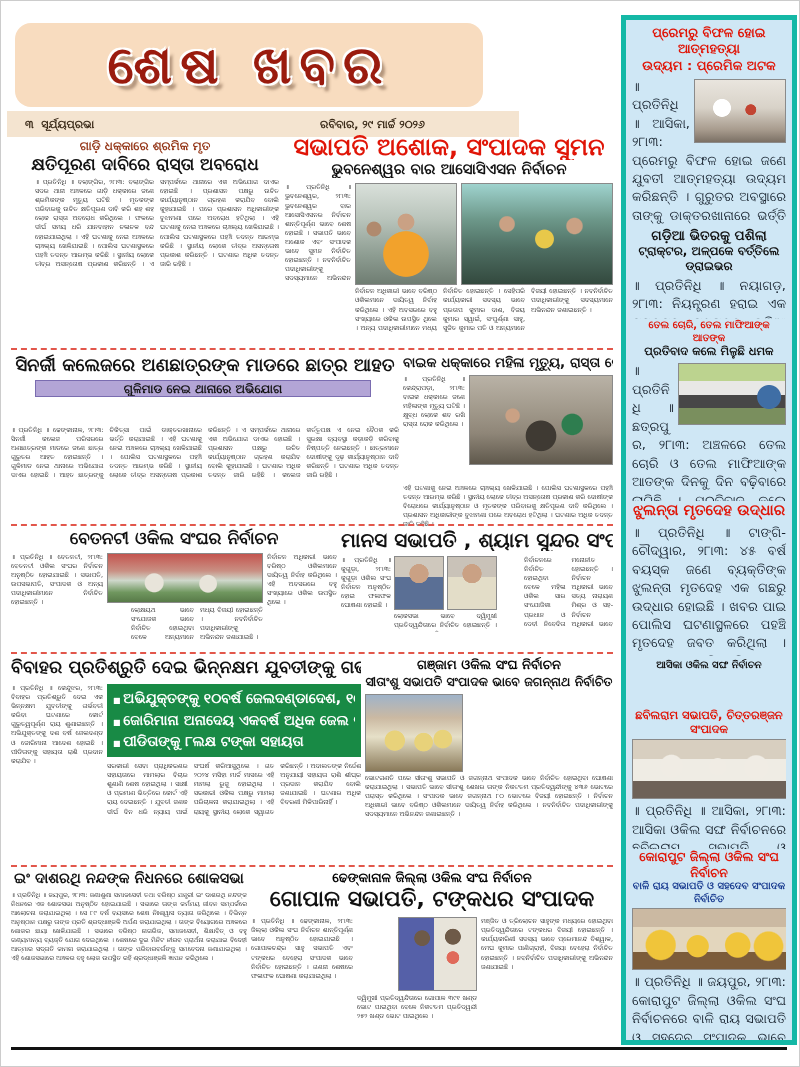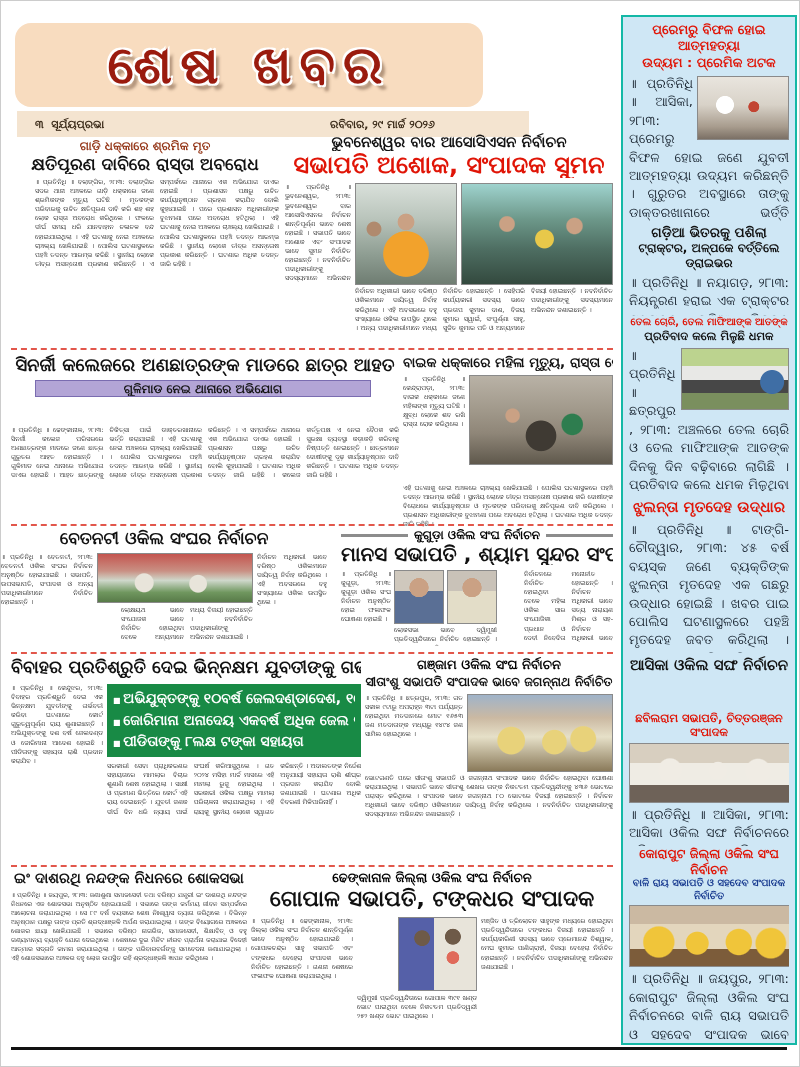--- a/index.html
+++ b/index.html
@@ -35,50 +35,50 @@
   .purple-bar{background:#b3a5d6;border:1px solid #7a6cb0;font-size:12px;font-weight:bold;
     color:#141414;text-align:center;line-height:16px;white-space:nowrap;overflow:hidden;}
   .green-box{background:#188a45;color:#ffffff;font-size:14px;font-weight:bold;padding:4px 6px;line-height:1.55;}
   .green-box .b-line{white-space:nowrap;overflow:hidden;}
   .green-box .b-line::before{content:"■ ";font-size:8px;}
 
   .rule-flank{display:flex;align-items:center;gap:6px;}
   .rule-flank .bar{flex:1;height:3px;background:#8c8c8c;}
 
   
-  .sidebar{background:#cfe7f5;border:2px solid #14b8a6;padding:5px 6px;overflow:hidden;}
+  .sidebar{background:#cfe7f5;border:5px solid #14b8a6;padding:5px 6px;overflow:hidden;}
   .sb-art{overflow:hidden;position:relative;}
   .sb-hl{font-weight:bold;text-align:center;line-height:1.25;}
   .sb-body{font-size:13px;line-height:1.42;text-align:justify;color:#15202c;overflow:hidden;word-break:break-word;}
   .fl-r{float:right;margin:1px 0 2px 4px;}
 </style>
 </head>
 <body>
 
 <div class="page">
 
   <div class="abs banner" style="left:14px;top:22px;width:468px;height:84px;">
     <div class="banner-title">ଶେଷ ଖବର</div>
   </div>
-  <div class="abs datestrip" style="left:16px;top:110px;width:512px;height:26px;gap:11px;">
+  <div class="abs datestrip" style="left:6px;top:110px;width:512px;height:26px;gap:11px;">
     <span>
       <span>୩</span>&nbsp;&nbsp;<span>ସୂର୍ଯ୍ୟପ୍ରଭା</span>
     </span>
     <span class="right">ରବିବାର, ୨୯ ମାର୍ଚ୍ଚ ୨୦୨୬</span>
   </div>
 
   <div class="abs" style="left:10px;top:138px;width:268px;height:205px;">
     <div class="kicker brown" style="font-size:12px;">ଗାଡ଼ି ଧକ୍କାରେ ଶ୍ରମିକ ମୃତ</div>
     <div class="hl" style="font-size:17px;margin-top:1px;">କ୍ଷତିପୂରଣ ଦାବିରେ ରାସ୍ତା ଅବରୋଧ</div>
     <div class="body-txt c2" style="height:158px;margin-top:4px;">॥ ପ୍ରତିନିଧି ॥ ବଲାଙ୍ଗିର, ୨୮ା୩: ବଲାଙ୍ଗିର ସଦର ଥାନା ଅଞ୍ଚଳରେ ଗାଡ଼ି ଧକ୍କାରେ ଜଣେ ଶ୍ରମିକଙ୍କ ମୃତ୍ୟୁ ଘଟିଛି । ମୃତକଙ୍କ ପରିବାରକୁ ଉଚିତ କ୍ଷତିପୂରଣ ଦାବି କରି ଶହ ଶହ ଲୋକ ରାସ୍ତା ଅବରୋଧ କରିଥିଲେ । ଫଳରେ ଦୀର୍ଘ ସମୟ ଧରି ଯାନବାହାନ ଚଳାଚଳ ବନ୍ଦ ହୋଇଯାଇଥିଲା । ଏହି ଘଟଣାକୁ ନେଇ ଅଞ୍ଚଳରେ ଚାଞ୍ଚଲ୍ୟ ଖେଳିଯାଇଛି । ପୋଲିସ ଘଟଣାସ୍ଥଳରେ ପହଞ୍ଚି ତଦନ୍ତ ଆରମ୍ଭ କରିଛି । ସ୍ଥାନୀୟ ଲୋକେ ତୀବ୍ର ଅସନ୍ତୋଷ ପ୍ରକାଶ କରିଛନ୍ତି । ଏ ସମ୍ପର୍କରେ ଥାନାରେ ଏକ ଅଭିଯୋଗ ଦାଏର ହୋଇଛି । ପ୍ରଶାସନ ପକ୍ଷରୁ ଉଚିତ କାର୍ଯ୍ୟାନୁଷ୍ଠାନ ଗ୍ରହଣ କରାଯିବ ବୋଲି କୁହାଯାଇଛି । ପରେ ପ୍ରଶାସନ ଅଧିକାରୀଙ୍କ ବୁଝାମଣା ପରେ ଅବରୋଧ ହଟିଥିଲା । ଏହି ଘଟଣାକୁ ନେଇ ଅଞ୍ଚଳରେ ଚାଞ୍ଚଲ୍ୟ ଖେଳିଯାଇଛି । ପୋଲିସ ଘଟଣାସ୍ଥଳରେ ପହଞ୍ଚି ତଦନ୍ତ ଆରମ୍ଭ କରିଛି । ସ୍ଥାନୀୟ ଲୋକେ ତୀବ୍ର ଅସନ୍ତୋଷ ପ୍ରକାଶ କରିଛନ୍ତି । ଘଟଣାର ଅଧିକ ତଦନ୍ତ ଜାରି ରହିଛି ।</div>
   </div>
 
   <div class="abs" style="left:284px;top:132px;width:328px;height:212px;">
+    <div class="hl red" style="font-size:24px;line-height:1.1;margin-top:1px;">ସଭାପତି ଅଶୋକ, ସଂପାଦକ ସୁମନ</div>
     <div class="hl" style="font-size:15px;">ଭୁବନେଶ୍ୱର ବାର ଆସୋସିଏସନ ନିର୍ବାଚନ</div>
-    <div class="hl red" style="font-size:24px;line-height:1.1;margin-top:1px;">ସଭାପତି ଅଶୋକ, ସଂପାଦକ ସୁମନ</div>
     <div style="display:grid;grid-template-columns:66px 102px 152px;gap:4px;margin-top:5px;height:100px;">
       <div class="body-txt" style="height:100px;">॥ ପ୍ରତିନିଧି ॥ ଭୁବନେଶ୍ୱର, ୨୮ା୩: ଭୁବନେଶ୍ୱର ବାର ଆସୋସିଏସନର ନିର୍ବାଚନ ଶାନ୍ତିପୂର୍ଣ୍ଣ ଭାବେ ଶେଷ ହୋଇଛି । ସଭାପତି ଭାବେ ଅଶୋକ ଏବଂ ସଂପାଦକ ଭାବେ ସୁମନ ନିର୍ବାଚିତ ହୋଇଛନ୍ତି । ନବନିର୍ବାଚିତ ପଦାଧିକାରୀଙ୍କୁ ସଦସ୍ୟମାନେ ଅଭିନନ୍ଦନ ଜଣାଇଛନ୍ତି ।</div>
       <div class="photo" style="height:100px;background:
              radial-gradient(circle at 50% 70%, #f2a22c 0 26%, rgba(0,0,0,0) 27%),
              radial-gradient(circle at 50% 38%, #caa184 0 10%, rgba(0,0,0,0) 11%),
              radial-gradient(circle at 18% 45%, #b08a6e 0 7%, rgba(0,0,0,0) 8%),
              linear-gradient(180deg,#d9e0da 0%,#b9c4bb 35%,#8f9e93 70%,#6f7d72 100%);"></div>
       <div class="photo" style="height:100px;background:
              radial-gradient(circle at 55% 55%, #e8c84a 0 9%, rgba(0,0,0,0) 10%),
              radial-gradient(circle at 30% 40%, #caa184 0 6%, rgba(0,0,0,0) 7%),
@@ -104,41 +104,36 @@
              radial-gradient(circle at 50% 68%, #3f3a33 0 16%, rgba(0,0,0,0) 17%),
              radial-gradient(circle at 72% 55%, #2e7d4f 0 9%, rgba(0,0,0,0) 10%),
              radial-gradient(circle at 30% 45%, #caa184 0 6%, rgba(0,0,0,0) 7%),
              linear-gradient(180deg,#b9b2a6 0%,#a0988a 40%,#8f8678 65%,#5f584c 100%);"></div>
     </div>
     <div class="body-txt" style="height:56px;margin-top:21px;">ଏହି ଘଟଣାକୁ ନେଇ ଅଞ୍ଚଳରେ ଚାଞ୍ଚଲ୍ୟ ଖେଳିଯାଇଛି । ପୋଲିସ ଘଟଣାସ୍ଥଳରେ ପହଞ୍ଚି ତଦନ୍ତ ଆରମ୍ଭ କରିଛି । ସ୍ଥାନୀୟ ଲୋକେ ତୀବ୍ର ଅସନ୍ତୋଷ ପ୍ରକାଶ କରି ଦୋଷୀଙ୍କ ବିରୋଧରେ କାର୍ଯ୍ୟାନୁଷ୍ଠାନ ଓ ମୃତକଙ୍କ ପରିବାରକୁ କ୍ଷତିପୂରଣ ଦାବି କରିଥିଲେ । ପ୍ରଶାସନ ଅଧିକାରୀଙ୍କ ବୁଝାମଣା ପରେ ଅବରୋଧ ହଟିଥିଲା । ଘଟଣାର ଅଧିକ ତଦନ୍ତ ଜାରି ରହିଛି ।</div>
   </div>
 
   <div class="abs dashed" style="left:10px;top:523px;width:602px;"></div>
 
-  <div class="abs" style="left:0;top:527px;width:326px;height:121px;">
+  <div class="abs" style="left:10px;top:527px;width:326px;height:121px;">
     <div class="hl" style="font-size:17px;">ବେତନଟୀ ଓକିଲ ସଂଘର ନିର୍ବାଚନ</div>
     <div style="display:grid;grid-template-columns:92px 156px 70px;gap:4px;margin-top:5px;height:92px;">
       <div class="body-txt" style="height:92px;">॥ ପ୍ରତିନିଧି ॥ ବେତନଟୀ, ୨୮ା୩: ବେତନଟୀ ଓକିଲ ସଂଘର ନିର୍ବାଚନ ଅନୁଷ୍ଠିତ ହୋଇଯାଇଛି । ସଭାପତି, ଉପସଭାପତି, ସଂପାଦକ ଓ ଅନ୍ୟ ପଦାଧିକାରୀମାନେ ନିର୍ବାଚିତ ହୋଇଛନ୍ତି ।</div>
       <div>
         <div class="photo" style="height:48px;background:
                radial-gradient(circle at 30% 60%, #e8e4da 0 8%, rgba(0,0,0,0) 9%),
                radial-gradient(circle at 65% 62%, #e8e4da 0 8%, rgba(0,0,0,0) 9%),
                linear-gradient(180deg,#c4554f 0%,#c98f83 35%,#cfd8cb 55%,#70975f 80%,#587a48 100%);"></div>
         <div class="body-txt c2" style="height:40px;margin-top:3px;">ଲୋକ୍ଷୟଥ ଭାବେ ସଂଯୋଜକ ଭାବେ ନିର୍ବାଚିତ ହୋଇଥିବା ବେଳେ ଅନ୍ୟମାନେ ମଧ୍ୟ ବିଜୟୀ ହୋଇଛନ୍ତି । ନବନିର୍ବାଚିତ ପଦାଧିକାରୀଙ୍କୁ ଅଭିନନ୍ଦନ ଜଣାଯାଇଛି ।</div>
       </div>
       <div class="body-txt" style="height:92px;">ନିର୍ବାଚନ ଅଧିକାରୀ ଭାବେ ବରିଷ୍ଠ ଓକିଲମାନେ ଦାୟିତ୍ୱ ନିର୍ବାହ କରିଥିଲେ । ଏହି ଅବସରରେ ବହୁ ସଂଖ୍ୟାରେ ଓକିଲ ଉପସ୍ଥିତ ଥିଲେ ।</div>
     </div>
   </div>
 
   <div class="abs" style="left:340px;top:527px;width:272px;height:121px;">
-    <div class="rule-flank" style="height:14px;">
-      <div class="bar"></div>
-      <div class="kicker" style="font-size:12px;white-space:nowrap;">କୁଗୁଡ଼ା ଓକିଲ ସଂଘ ନିର୍ବାଚନ</div>
-      <div class="bar"></div>
-    </div>
     <div class="hl" style="font-size:20px;line-height:1.1;margin-top:1px;">ମାନସ ସଭାପତି , ଶ୍ୟାମ ସୁନ୍ଦର ସଂପାଦକ</div>
     <div style="display:grid;grid-template-columns:50px 103px 113px;gap:3px;margin-top:5px;height:76px;">
       <div class="body-txt" style="height:76px;">॥ ପ୍ରତିନିଧି ॥ କୁଗୁଡ଼ା, ୨୮ା୩: କୁଗୁଡ଼ା ଓକିଲ ସଂଘ ନିର୍ବାଚନ ଅନୁଷ୍ଠିତ ହୋଇ ଫଳାଫଳ ଘୋଷଣା ହୋଇଛି ।</div>
       <div>
         <div style="display:flex;gap:3px;">
           <div class="photo" style="width:48px;height:52px;background:
                  radial-gradient(circle at 50% 32%, #caa184 0 22%, rgba(0,0,0,0) 23%),
                  linear-gradient(180deg,#cfc8bd 0 38%,#5a6f95 38% 100%);"></div>
           <div class="photo" style="width:49px;height:52px;background:
                  radial-gradient(circle at 50% 32%, #caa184 0 22%, rgba(0,0,0,0) 23%),
@@ -164,21 +159,20 @@
         </div>
         <div class="body-txt c3" style="height:106px;margin-top:5px;">ସରକାରୀ ସେବା ପ୍ରାଧିକରଣର ସହାୟତାରେ ମାମଲାର ବିଚାର ଶୁଣାଣି ଶେଷ ହୋଇଥିଲା । ସାକ୍ଷୀ ଓ ପ୍ରମାଣ ଭିତ୍ତିରେ କୋର୍ଟ ଏହି ରାୟ ଦେଇଛନ୍ତି । ଯୁବତୀ ଜଣକ ଦୀର୍ଘ ଦିନ ଧରି ନ୍ୟାୟ ପାଇଁ ସଂଘର୍ଷ କରିଆସୁଥିଲେ । ଗତ ୨୦୨୪ ମସିହା ମାର୍ଚ୍ଚ ମାସରେ ଏହି ମାମଲା ରୁଜୁ ହୋଇଥିଲା । ସରକାରୀ ଓକିଲ ପକ୍ଷରୁ ମାମଲା ପରିଚାଳନା କରାଯାଇଥିଲା । ଏହି ରାୟକୁ ସ୍ଥାନୀୟ ଲୋକେ ସ୍ୱାଗତ କରିଛନ୍ତି । ଅଦାଲତଙ୍କ ନିର୍ଦ୍ଦେଶ ଅନୁଯାୟୀ ସହାୟତା ରାଶି ଶୀଘ୍ର ପ୍ରଦାନ କରାଯିବ ବୋଲି ଜଣାଯାଇଛି । ଘଟଣାର ଅଧିକ ବିବରଣୀ ମିଳିପାରିନାହିଁ ।</div>
       </div>
     </div>
   </div>
 
   <div class="abs" style="left:364px;top:656px;width:248px;height:205px;">
     <div class="kicker" style="font-size:13px;">ଗଞ୍ଜାମ ଓକିଲ ସଂଘ ନିର୍ବାଚନ</div>
     <div class="hl" style="font-size:12.5px;margin-top:1px;">ସୀତାଂଶୁ ସଭାପତି ସଂପାଦକ ଭାବେ ଜଗନ୍ନାଥ ନିର୍ବାଚିତ</div>
     <div style="display:grid;grid-template-columns:98px 146px;gap:4px;margin-top:4px;height:76px;">
-      <div class="body-txt" style="height:76px;">॥ ପ୍ରତିନିଧି ॥ ଛତ୍ରପୁର, ୨୮ା୩: ଗତ ସକାଳ ୯ଟାରୁ ଅପରାହ୍ନ ୩ଟା ପର୍ଯ୍ୟନ୍ତ ହୋଇଥିବା ମତଦାନରେ ମୋଟ ୧୬୫୩ ଜଣ ମତଦାତାଙ୍କ ମଧ୍ୟରୁ ୧୪୯୪ ଜଣ ସାମିଲ ହୋଇଥିଲେ ।</div>
       <div class="photo" style="height:76px;background:
              radial-gradient(circle at 30% 60%, #e8d27a 0 12%, rgba(0,0,0,0) 13%),
              radial-gradient(circle at 60% 62%, #e8d27a 0 12%, rgba(0,0,0,0) 13%),
              radial-gradient(circle at 80% 58%, #e8d27a 0 10%, rgba(0,0,0,0) 11%),
              linear-gradient(180deg,#9fb3c9 0%,#cbb9a2 30%,#e6e0c8 55%,#8a7a5a 100%);"></div>
     </div>
     <div class="body-txt" style="height:86px;margin-top:4px;">ଭୋଟଗଣତି ପରେ ସୀତାଂଶୁ ସଭାପତି ଓ ଜଗନ୍ନାଥ ସଂପାଦକ ଭାବେ ନିର୍ବାଚିତ ହୋଇଥିବା ଘୋଷଣା କରାଯାଇଥିଲା । ସଭାପତି ଭାବେ ସୀତାଂଶୁ ଶେଖର ତାଙ୍କ ନିକଟତମ ପ୍ରତିଦ୍ୱନ୍ଦୀଙ୍କୁ ୪୩୬ ଭୋଟରେ ପରାସ୍ତ କରିଥିଲେ । ସଂପାଦକ ଭାବେ ଜଗନ୍ନାଥ ୮୦ ଭୋଟରେ ବିଜୟୀ ହୋଇଛନ୍ତି । ନିର୍ବାଚନ ଅଧିକାରୀ ଭାବେ ବରିଷ୍ଠ ଓକିଲମାନେ ଦାୟିତ୍ୱ ନିର୍ବାହ କରିଥିଲେ । ନବନିର୍ବାଚିତ ପଦାଧିକାରୀଙ୍କୁ ସଦସ୍ୟମାନେ ଅଭିନନ୍ଦନ ଜଣାଇଛନ୍ତି ।</div>
   </div>
 
   <div class="abs dashed" style="left:10px;top:864px;width:602px;"></div>
@@ -240,21 +234,21 @@
         <span>॥ ପ୍ରତିନିଧି ॥ ଛତ୍ରପୁର, ୨୮ା୩: ଅଞ୍ଚଳରେ ତେଲ ଚୋରି ଓ ତେଲ ମାଫିଆଙ୍କ ଆତଙ୍କ ଦିନକୁ ଦିନ ବଢ଼ିବାରେ ଲାଗିଛି । ପ୍ରତିବାଦ କଲେ ଧମକ ମିଳୁଥିବା ଅଭିଯୋଗ ହୋଇଛି । ଜାତୀୟ ରାଜପଥ ଦେଇ ଯାଉଥିବା ଟ୍ୟାଙ୍କରରୁ ତେଲ ଚୋରି କରାଯାଉଥିବା ଦୃଶ୍ୟ ସାଧାରଣରେ ପରିଣତ ହୋଇଛି । ସ୍ଥାନୀୟ ଲୋକେ ଏହାର ପ୍ରତିବାଦ କଲେ ସେମାନଙ୍କୁ ଧମକ ଦିଆଯାଉଛି । ତେଲ ମାଫିଆଙ୍କ ଦଉଦଉ ଧମକ ମିଳୁଥିବା ଅଭିଯୋଗ ମଧ୍ୟ ହୋଇଛି । ପ୍ରଶାସନ ପକ୍ଷରୁ ଉଚିତ କାର୍ଯ୍ୟାନୁଷ୍ଠାନ ଗ୍ରହଣ କରାଯିବ ବୋଲି କୁହାଯାଇଛି । ସ୍ଥାନୀୟ ପ୍ରଶାସନ ଓ ପୋଲିସ ଶୀଘ୍ର ଏହି ଲୋକଙ୍କ ବିରୋଧରେ କାର୍ଯ୍ୟାନୁଷ୍ଠାନ ନେବାକୁ ଦାବି ହୋଇଛି । ଘଟଣାର ଅଧିକ ତଦନ୍ତ ଜାରି ରହିଛି ।</span>
       </div>
     </div>
 
     <div class="sb-art" style="height:158px;">
       <div class="sb-hl red" style="font-size:15px;">ଝୁଲନ୍ତା ମୃତଦେହ ଉଦ୍ଧାର</div>
       <div class="sb-body" style="height:132px;margin-top:4px;">॥ ପ୍ରତିନିଧି ॥ ଟାଙ୍ଗି-ଚୌଦ୍ୱାର, ୨୮ା୩: ୪୫ ବର୍ଷ ବୟସ୍କ ଜଣେ ବ୍ୟକ୍ତିଙ୍କ ଝୁଲନ୍ତା ମୃତଦେହ ଏକ ଗଛରୁ ଉଦ୍ଧାର ହୋଇଛି । ଖବର ପାଇ ପୋଲିସ ଘଟଣାସ୍ଥଳରେ ପହଞ୍ଚି ମୃତଦେହ ଜବତ କରିଥିଲା । ମୃତକ ଗତ କାଲି ରାତିରେ ଘରୁ ବାହାରି ଯାଇଥିଲେ ବୋଲି ପରିବାର ଲୋକେ କହିଛନ୍ତି । ସକାଳୁ ମୃତଦେହ ପଡ଼ିଥିବା ଦେଖି ଲୋକେ ପୋଲିସକୁ ଖବର ଦେଇଥିଲେ । ପୋଲିସ ମୃତଦେହ ଜବତ କରି ବ୍ୟବଚ୍ଛେଦ ପାଇଁ ପଠାଇଛି । ମୃତ୍ୟୁର କାରଣ ଏ ପର୍ଯ୍ୟନ୍ତ ଜଣାପଡ଼ିନାହିଁ । ସୂତ୍ର ଅନୁସାରେ ମୃତକଙ୍କ ଘରେ ୧୨ ବର୍ଷର ପୁଅ ଓ ୪ ବର୍ଷର ଝିଅ ଅଛନ୍ତି । ପୋଲିସ ଘଟଣାର ତଦନ୍ତ ଜାରି ରଖିଛି ।</div>
     </div>
 
     <div class="sb-art" style="height:190px;">
-      <div class="sb-hl" style="font-size:15px;color:#111;">ଆସିକା ଓକିଲ ସଙ୍ଘ ନିର୍ବାଚନ</div>
+      <div class="sb-hl" style="font-size:10px;color:#111;">ଆସିକା ଓକିଲ ସଙ୍ଘ ନିର୍ବାଚନ</div>
       <div class="sb-hl red" style="font-size:11.5px;margin-top:36px;">ଛବିଲରାମ ସଭାପତି, ଚିତ୍ତରଞ୍ଜନ ସଂପାଦକ</div>
       <div class="photo" style="width:100%;height:58px;margin-top:3px;background:
              radial-gradient(circle at 25% 45%, #f0ece4 0 9%, rgba(0,0,0,0) 10%),
              radial-gradient(circle at 55% 46%, #f0ece4 0 9%, rgba(0,0,0,0) 10%),
              radial-gradient(circle at 80% 47%, #f0ece4 0 9%, rgba(0,0,0,0) 10%),
              linear-gradient(180deg,#d8cfc0 0 32%,#efece4 32% 70%,#6e6258 70% 100%);"></div>
       <div class="sb-body" style="height:96px;margin-top:3px;">॥ ପ୍ରତିନିଧି ॥ ଆସିକା, ୨୮ା୩: ଆସିକା ଓକିଲ ସଙ୍ଘ ନିର୍ବାଚନରେ ଛବିଲରାମ ସଭାପତି ଓ ଚିତ୍ତରଞ୍ଜନ ସଂପାଦକ ଭାବେ ନିର୍ବାଚିତ ହୋଇଛନ୍ତି । ଉପସଭାପତି ଭାବେ ଦିବ୍ୟ ରଞ୍ଜନ ଦାଶ ଓ ସହ ସଂପାଦକ ଭାବେ ଅମିତ କୁମାର ନିର୍ବାଚିତ ହୋଇଛନ୍ତି । ସଭାପତି ପଦରେ ଛବିଲରାମ ୧୫୦ ଭୋଟ ପାଇଥିବା ବେଳେ ନିକଟତମ ପ୍ରତିଦ୍ୱନ୍ଦୀ ୧୪୫ ଭୋଟ ପାଇଥିଲେ । ନିର୍ବାଚନ ଅଧିକାରୀ ଭାବେ ବରିଷ୍ଠ ଓକିଲମାନେ ଦାୟିତ୍ୱ ନିର୍ବାହ କରିଥିଲେ । ନବନିର୍ବାଚିତ ପଦାଧିକାରୀଙ୍କୁ ଅଭିନନ୍ଦନ ଜଣାଯାଇଛି ।</div>
     </div>
 
     <div class="sb-art" style="height:196px;">

